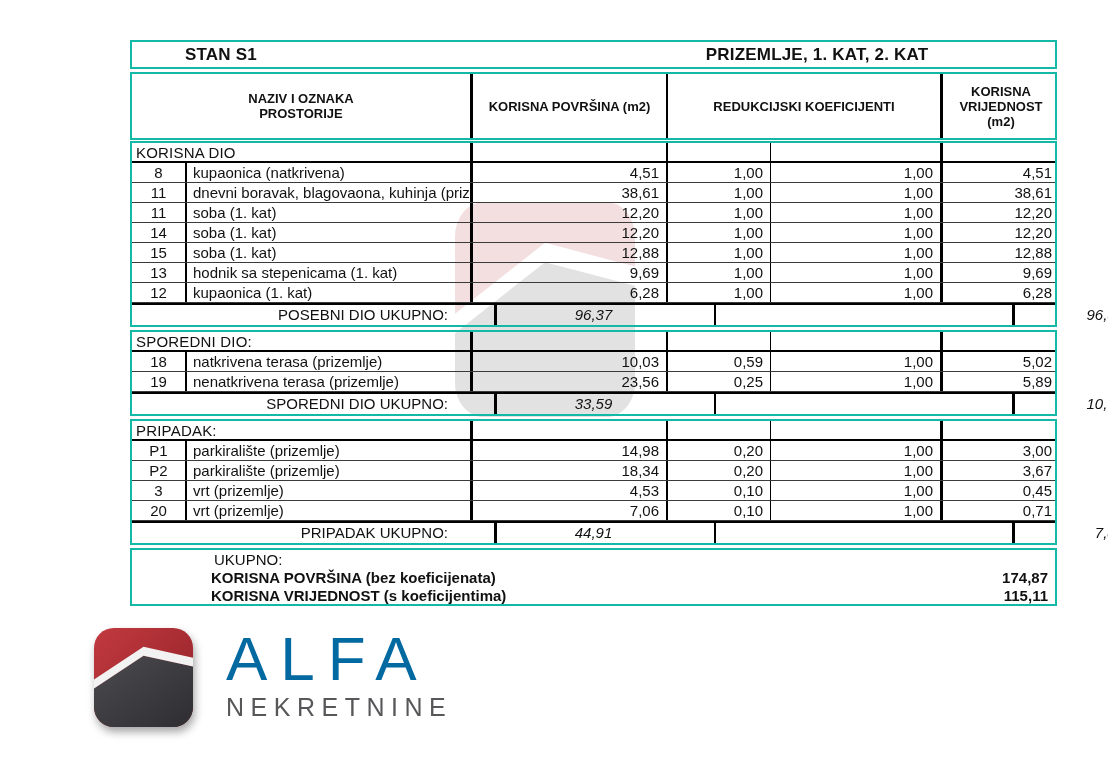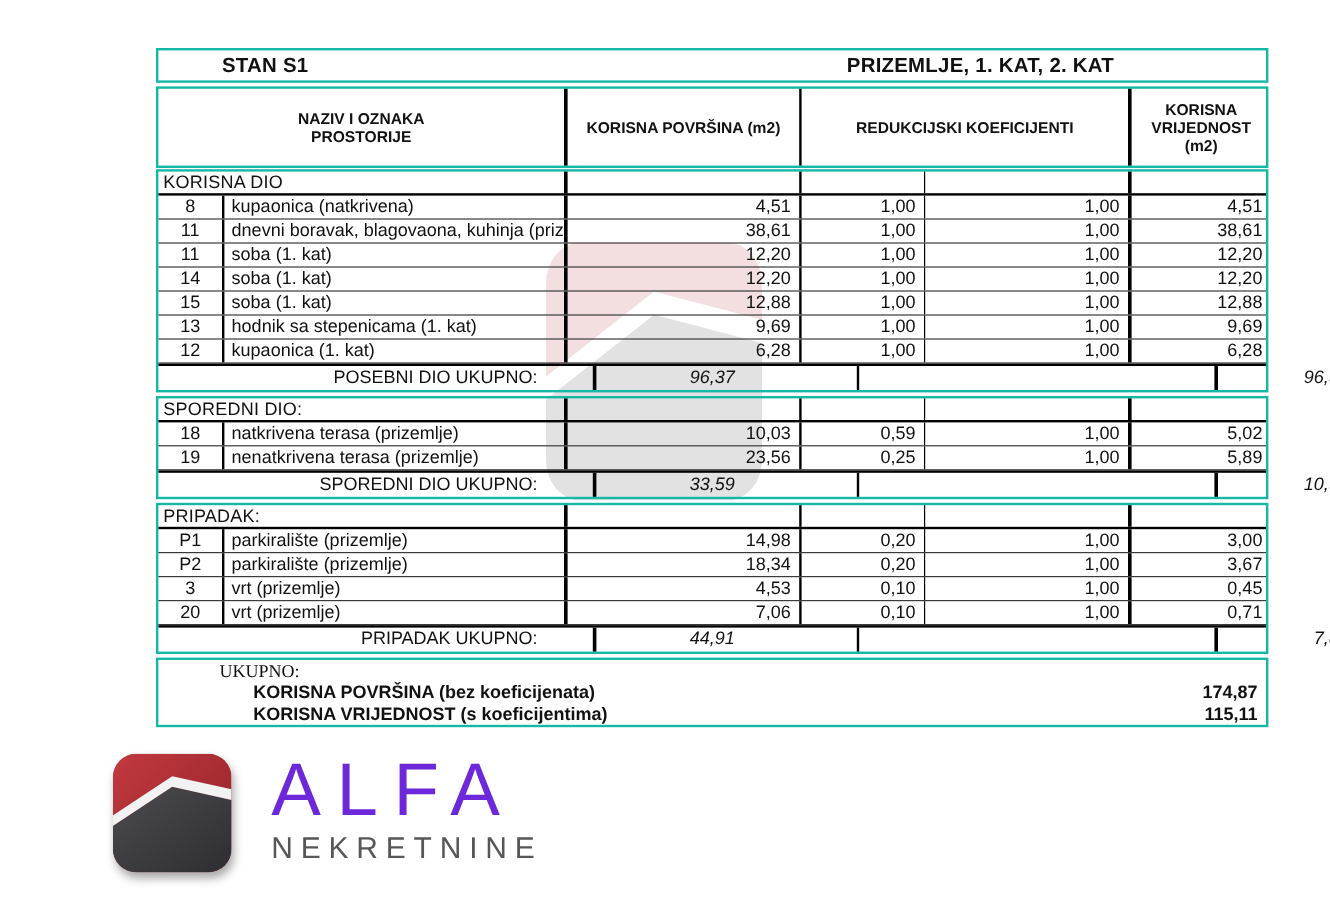--- a/index.html
+++ b/index.html
@@ -38,33 +38,33 @@
   .c-name{padding-left:6px;}
   .c-num{text-align:right;padding-right:7px;}
   .c-seclabel{padding-left:4px;letter-spacing:.2px;}
   .c-totlabel{text-align:right;padding-right:22px;}
   .c-totarea{text-align:center;font-style:italic;}
   .c-totval{text-align:right;font-style:italic;padding-right:7px;}
 
   
   .summary{height:58px;padding-top:1px;}
   .sum-line{height:18px;line-height:18px;font-size:15px;position:relative;}
-  .sum-heading{padding-left:51px;font-family:Liberation Serif, serif;}
+  .sum-heading{padding-left:82px;}
   .sum-label{padding-left:79px;font-weight:bold;}
   .sum-value{position:absolute;right:7px;top:0;font-weight:bold;}
 
   
   .watermark{position:absolute;left:455px;top:202px;width:180px;height:215px;opacity:.14;z-index:0;pointer-events:none;}
   .watermark svg{width:100%;height:100%;}
 
   
   .logo-block{position:absolute;left:94px;top:628px;z-index:1;display:flex;}
   .logo-icon{width:99px;height:99px;filter:drop-shadow(2px 5px 4px rgba(0,0,0,.35));}
   .logo-text{margin-left:33px;margin-top:2px;}
-  .logo-name{font-size:62px;line-height:58px;font-weight:300;letter-spacing:13px;color:#6d28d9;}
+  .logo-name{font-size:62px;line-height:58px;font-weight:300;letter-spacing:13px;color:#0369a1;}
   .logo-sub{font-size:25px;line-height:28px;font-weight:300;letter-spacing:6.5px;color:#57575a;margin-top:5px;text-align:right;}
 </style>
 </head>
 <body>
 
 <div class="watermark">
   <svg viewBox="0 0 100 100" preserveAspectRatio="none">
     <defs>
       <clipPath id="rcW">
           <rect x="0" y="0" width="100" height="100" rx="16"></rect>

